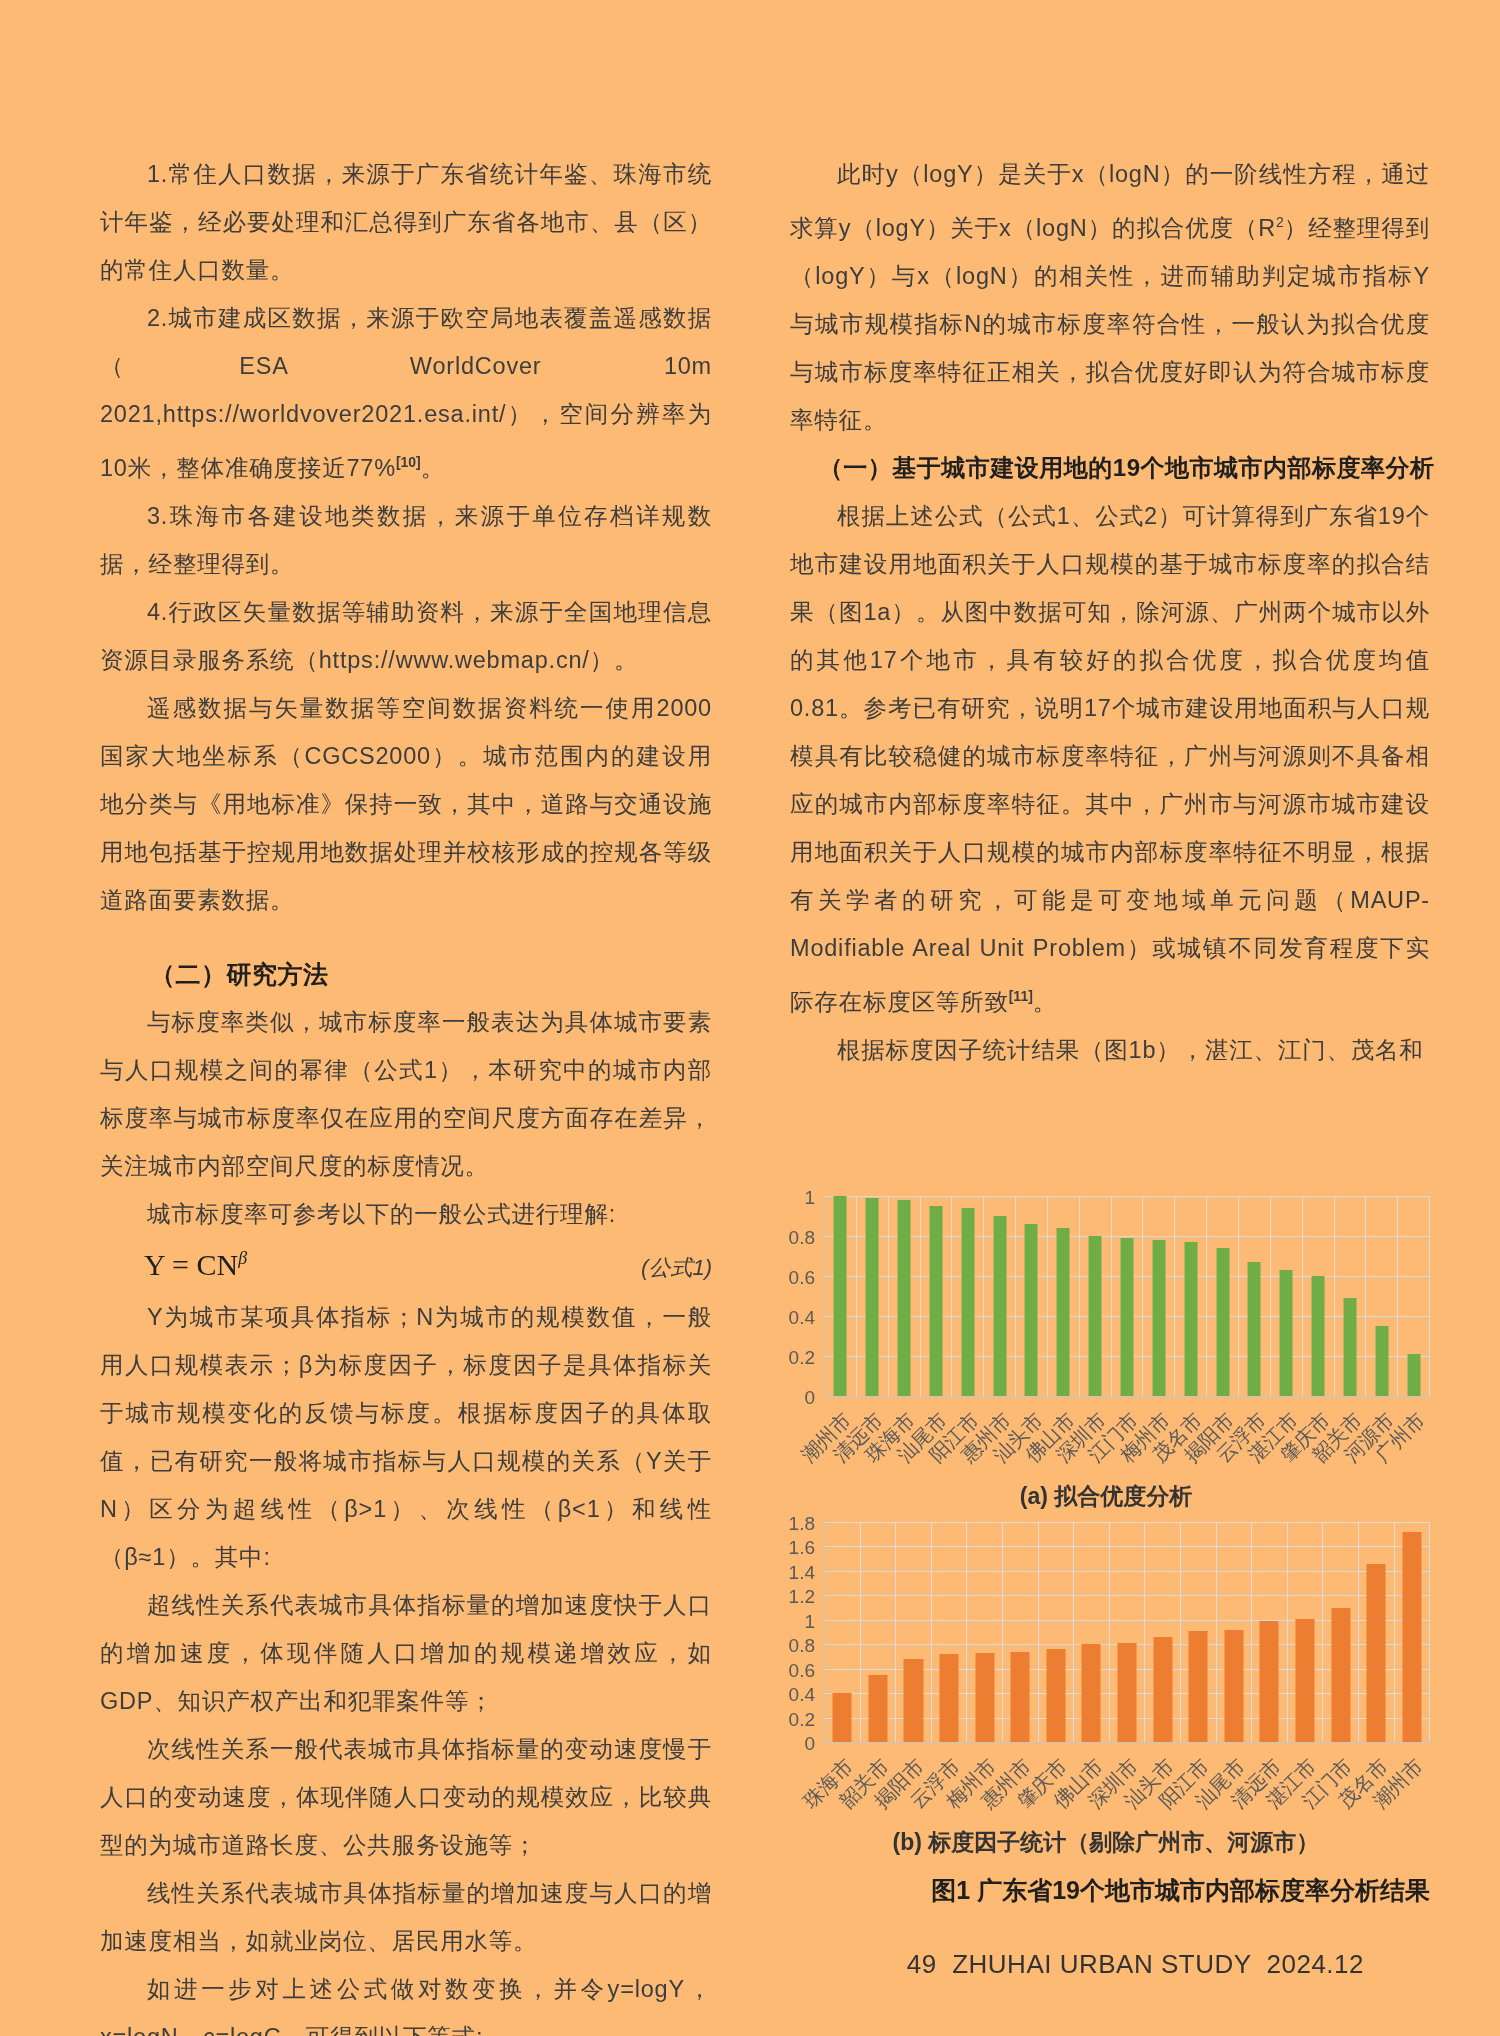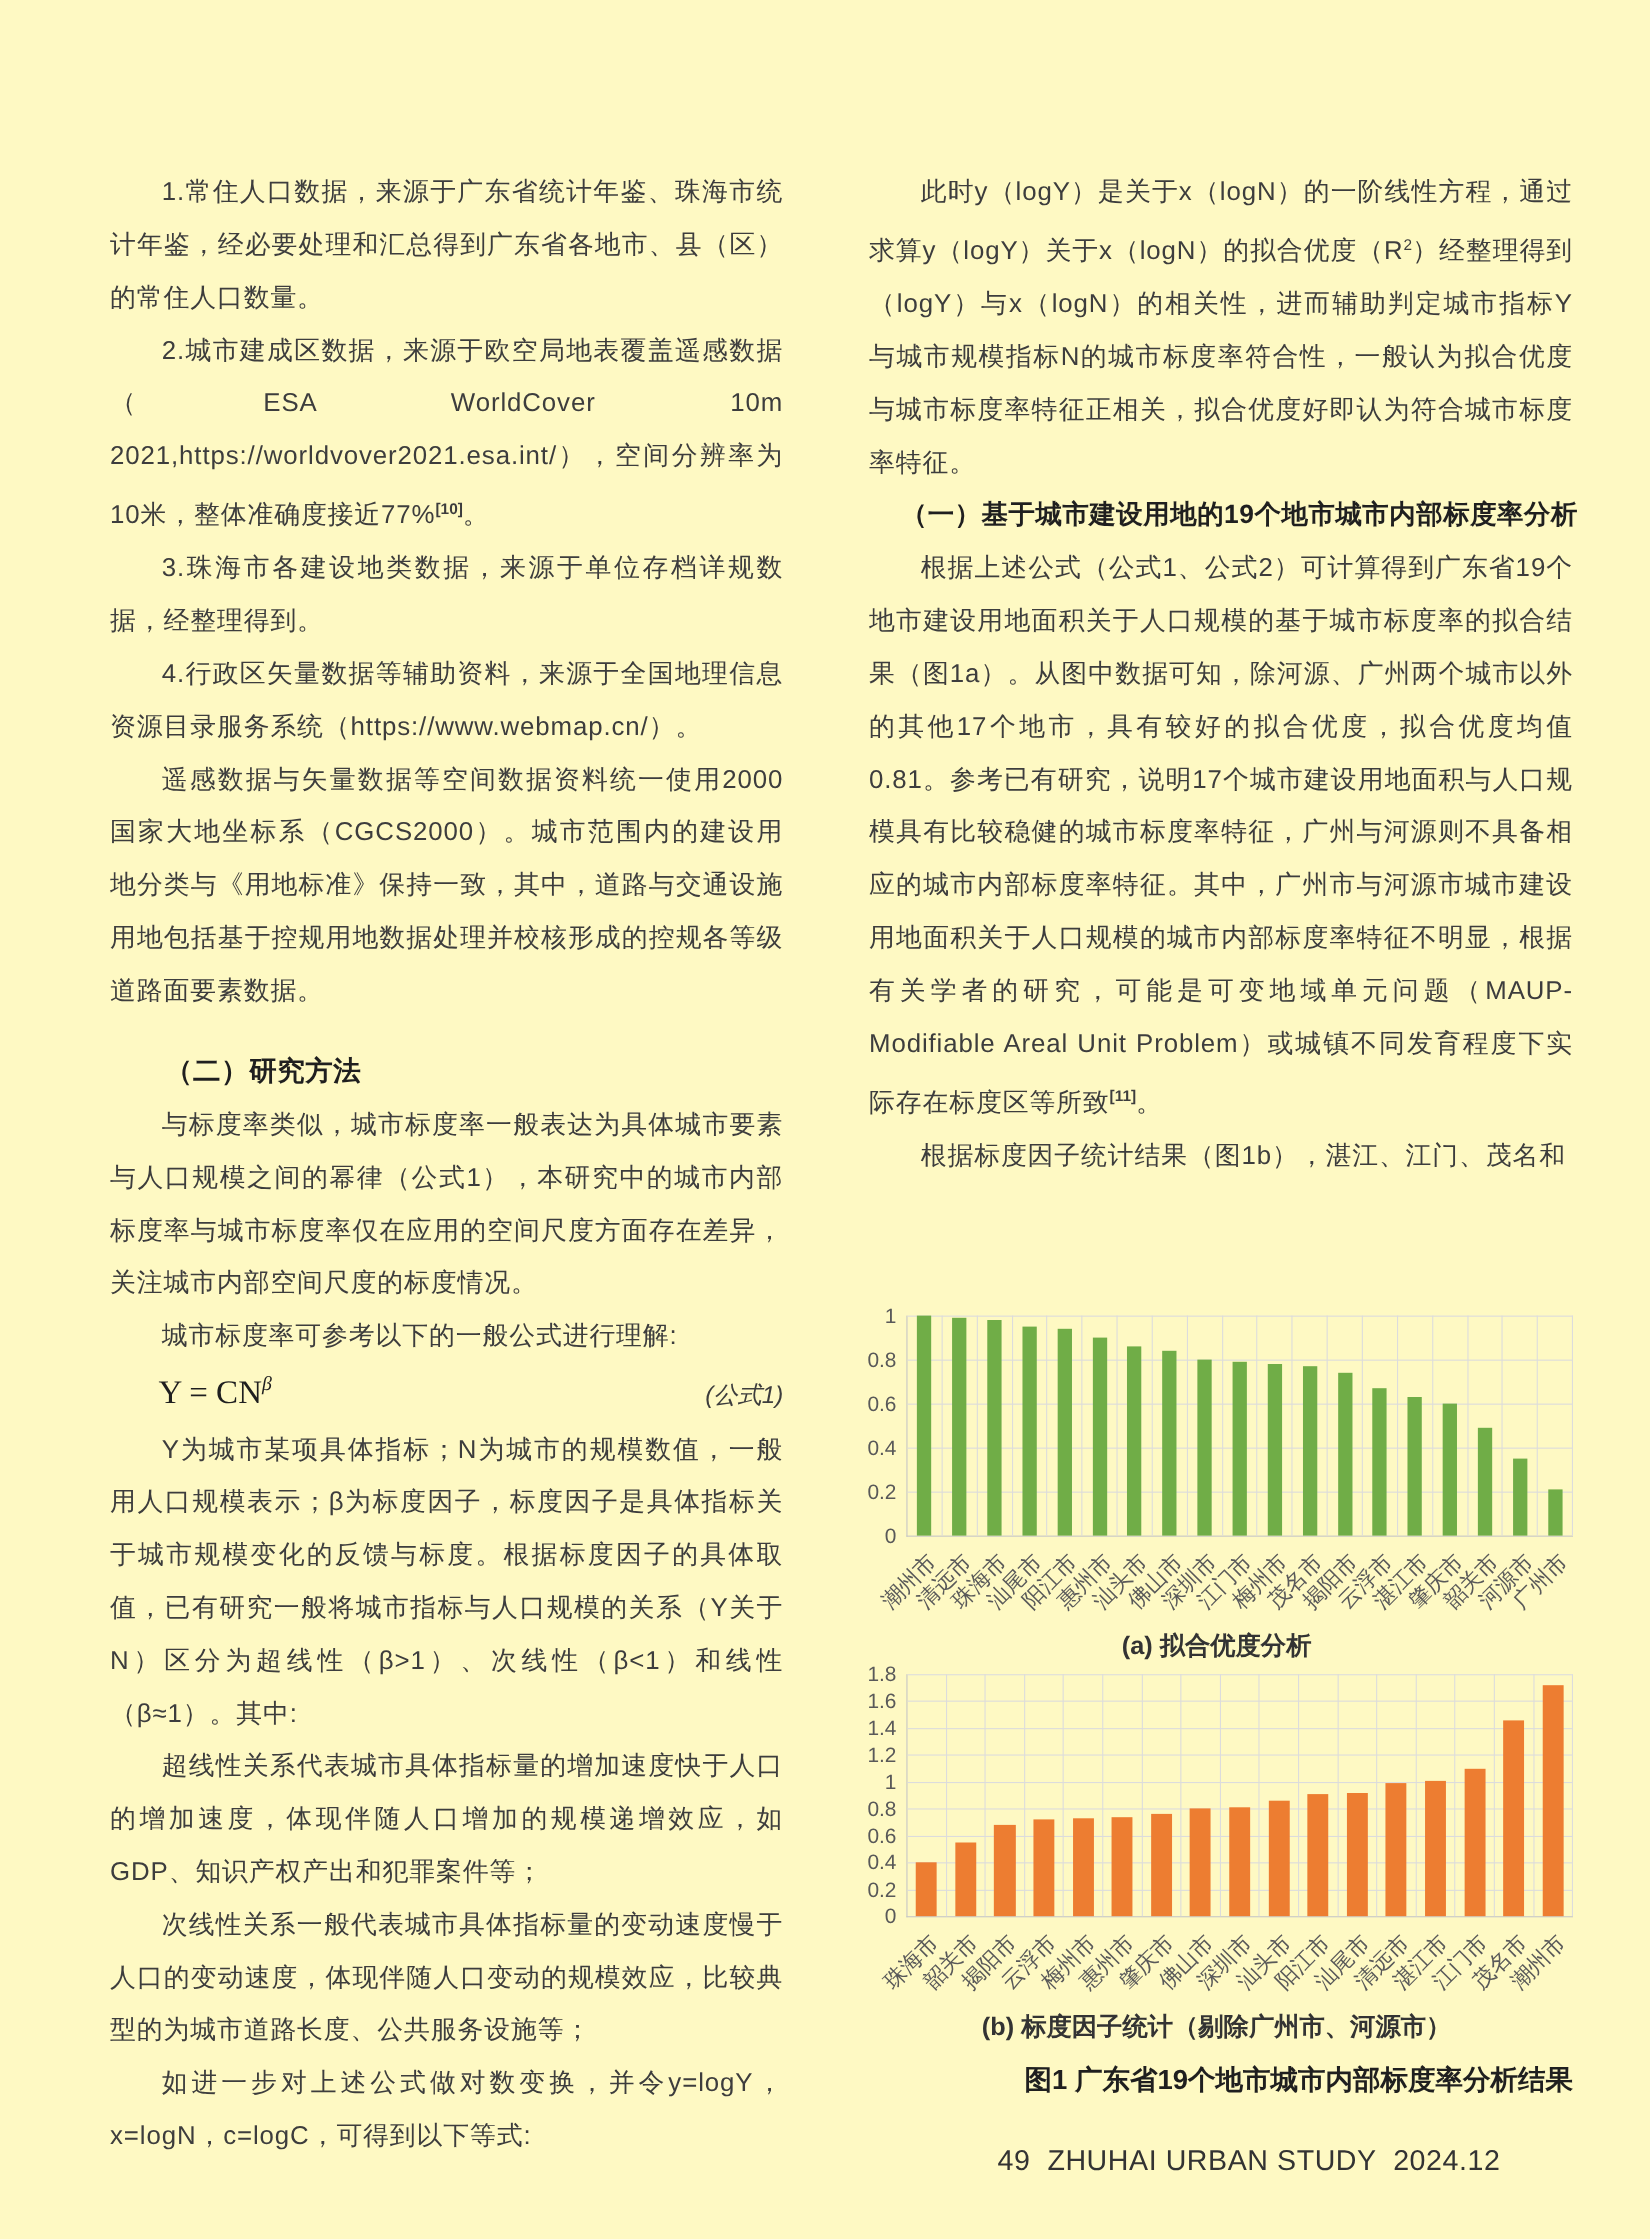--- a/index.html
+++ b/index.html
@@ -1,17 +1,17 @@
 <!DOCTYPE html>
 <html><head>
 <meta charset="utf-8">
 <style>
   html,body { margin:0; padding:0; background:#ffffff; }
   .page {
-    position:relative; width:1500px; height:2036px; background:#fef9c3;
+    position:relative; width:1500px; height:2036px; background:#fdba74;
     font-family:"Liberation Sans","DejaVu Sans",sans-serif; color:#3d3d3d; overflow:hidden;
   }
   .col-left  { position:absolute; left:100px; top:150px; width:612px; }
   .col-right { position:absolute; left:790px; top:150px; width:640px; }
   p.body {
     margin:0; font-size:23.5px; line-height:48px; letter-spacing:0.8px;
     text-align:justify; text-indent:2em; color:#3d3d3d;
   }
   .sec-h {
     margin:0; font-size:25px; line-height:48px; font-weight:bold; color:#1f1f1f;
@@ -79,20 +79,21 @@
     <p class="body">城市标度率可参考以下的一般公式进行理解:</p>
 
     <div class="formula-row">
       <span class="f-math"><span>Y = CN</span><sup>β</sup></span>
       <span class="f-label">(公式1)</span>
     </div>
 
     <p class="body">Y为城市某项具体指标；N为城市的规模数值，一般用人口规模表示；β为标度因子，标度因子是具体指标关于城市规模变化的反馈与标度。根据标度因子的具体取值，已有研究一般将城市指标与人口规模的关系（Y关于N）区分为超线性（β&gt;1）、次线性（β&lt;1）和线性（β≈1）。其中:</p>
     <p class="body">超线性关系代表城市具体指标量的增加速度快于人口的增加速度，体现伴随人口增加的规模递增效应，如GDP、知识产权产出和犯罪案件等；</p>
     <p class="body">次线性关系一般代表城市具体指标量的变动速度慢于人口的变动速度，体现伴随人口变动的规模效应，比较典型的为城市道路长度、公共服务设施等；</p>
+    <p class="body">线性关系代表城市具体指标量的增加速度与人口的增加速度相当，如就业岗位、居民用水等。</p>
     <p class="body">如进一步对上述公式做对数变换，并令y=logY，x=logN，c=logC，可得到以下等式:</p>
 
   </div>
 
   <div class="col-right">
     <p class="body"><span>此时y（logY）是关于x（logN）的一阶线性方程，通过求算y（logY）关于x（logN）的拟合优度（R</span><sup class="rsup">2</sup><span>）经整理得到（logY）与x（logN）的相关性，进而辅助判定城市指标Y与城市规模指标N的城市标度率符合性，一般认为拟合优度与城市标度率特征正相关，拟合优度好即认为符合城市标度率特征。</span></p>
 
     <h3 class="sec-h sub">（一）基于城市建设用地的19个地市城市内部标度率分析</h3>
 
     <p class="body"><span>根据上述公式（公式1、公式2）可计算得到广东省19个地市建设用地面积关于人口规模的基于城市标度率的拟合结果（图1a）。从图中数据可知，除河源、广州两个城市以外的其他17个地市，具有较好的拟合优度，拟合优度均值0.81。参考已有研究，说明17个城市建设用地面积与人口规模具有比较稳健的城市标度率特征，广州与河源则不具备相应的城市内部标度率特征。其中，广州市与河源市城市建设用地面积关于人口规模的城市内部标度率特征不明显，根据有关学者的研究，可能是可变地域单元问题（MAUP-Modifiable Areal Unit Problem）或城镇不同发育程度下实际存在标度区等所致</span><sup class="ref">[11]</sup><span>。</span></p>

